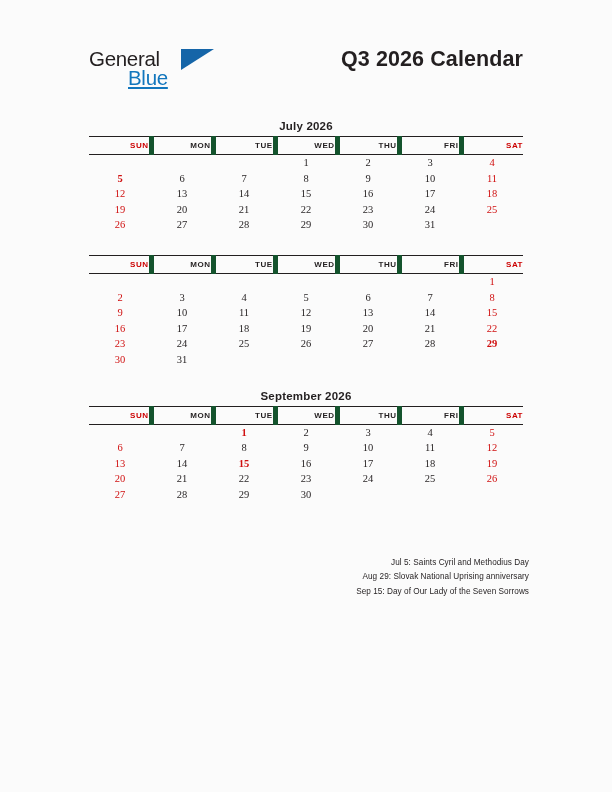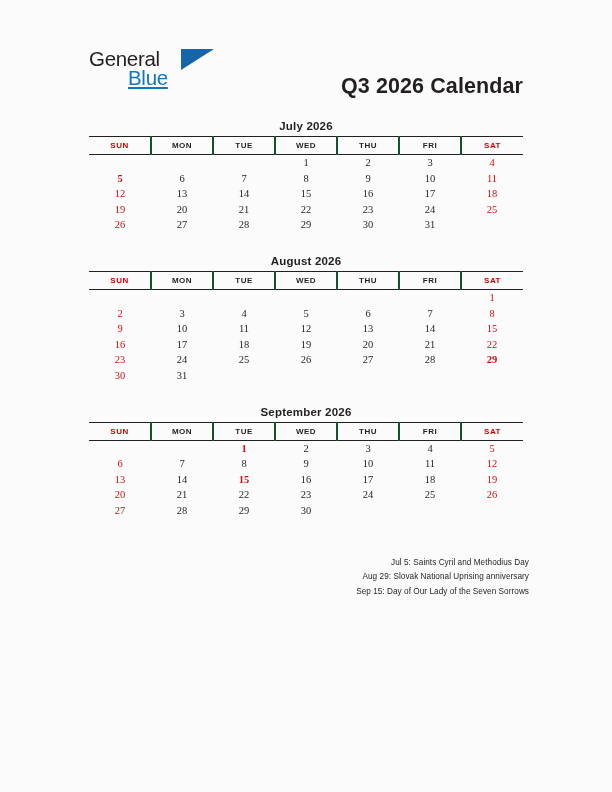--- a/index.html
+++ b/index.html
@@ -68,21 +68,20 @@
     height: 0;
     border-left: 33px solid #1565a8;
     border-bottom: 21px solid transparent;
   }
 
   .title-block {
     position: absolute;
     right: 89px;
     top: 48px;
     text-align: right;
-    margin-top: 27px;
   }
   .cal-title {
     font-size: 21.5px;
     font-weight: bold;
     color: #231f20;
     letter-spacing: 0.1px;
     line-height: 1.1;
     white-space: nowrap;
   }
   .cal-subtitle {
@@ -118,33 +117,33 @@
   table.cal {
     width: 434px;
     border-collapse: collapse;
     table-layout: fixed;
   }
 
   table.cal thead th {
     font-size: 8px;
     font-weight: bold;
     letter-spacing: 0.5px;
-    text-align: center;
+    text-align: right;
     padding: 4px 0 4px 0;
     border-top: 1px solid #231f20;
     border-bottom: 1.6px solid #231f20;
     font-family: "Liberation Sans", sans-serif;
     color: #231f20;
   }
   table.cal thead th.we {
     color: #cc0000;
   }
   
   table.cal thead th + th {
-    border-left: 2px solid #14532d;
+    border-left: 5px solid #14532d;
     margin-left: 44px;
   }
   table.cal thead tr {
     height: 17px;
   }
 
   table.cal tbody td {
     font-family: "Liberation Serif", serif;
     font-size: 10.5px;
     text-align: center;
@@ -257,21 +256,20 @@
               <td class="">28</td>
               <td class="">29</td>
               <td class="">30</td>
               <td class="">31</td>
               <td class="empty">&nbsp;</td>
             </tr>
           </tbody>
         </table>
       </div>
       <div class="month">
-        <div class="month-name">August 2026</div>
         <table class="cal">
           <thead>
             <tr>
               <th class="we">SUN</th>
               <th>MON</th>
               <th>TUE</th>
               <th>WED</th>
               <th>THU</th>
               <th>FRI</th>
               <th class="we">SAT</th>

